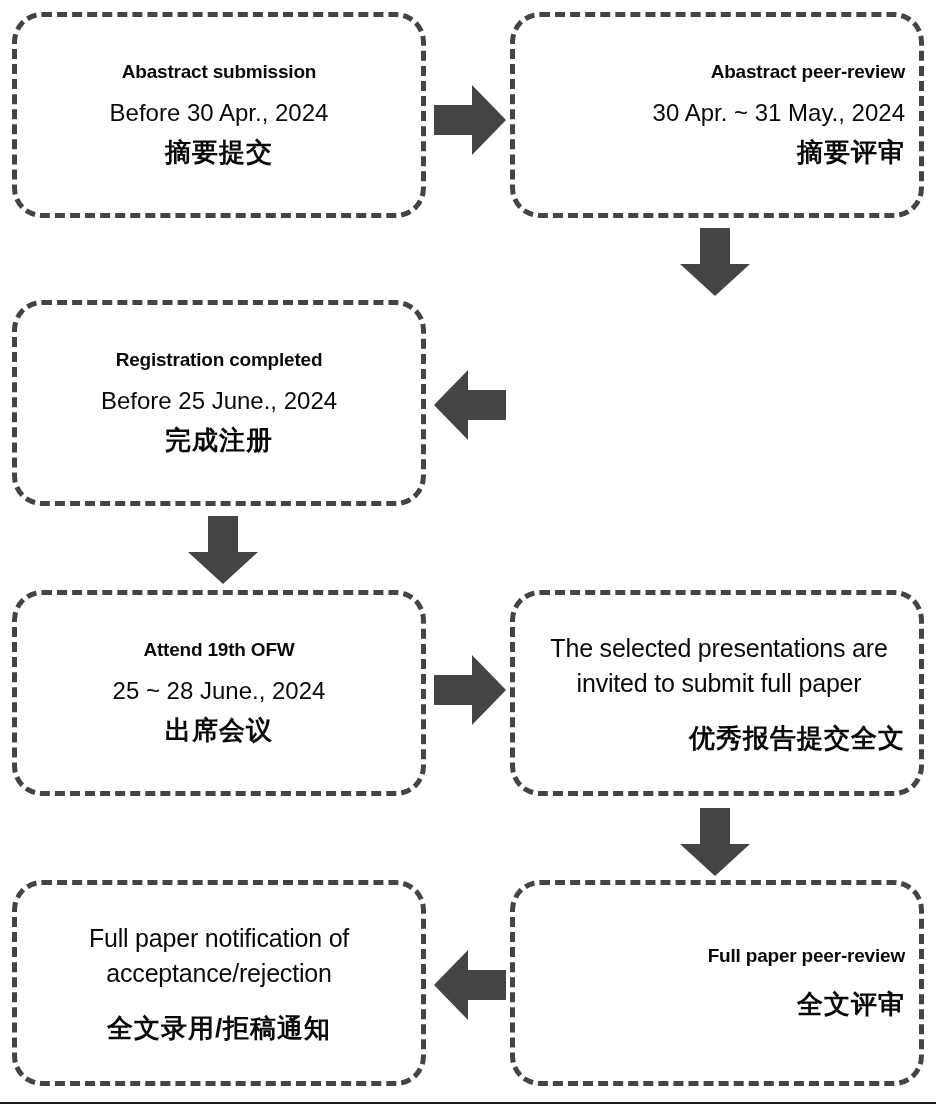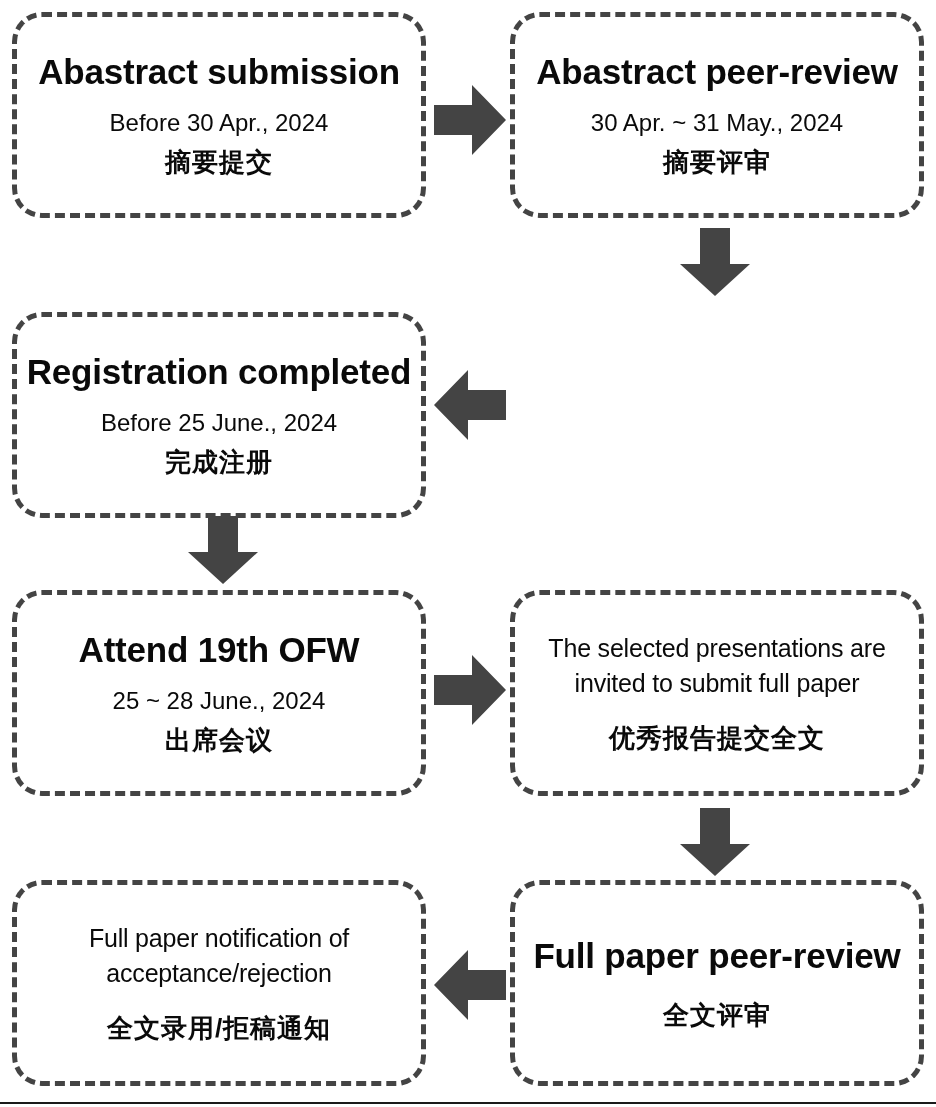--- a/index.html
+++ b/index.html
@@ -28,28 +28,28 @@
     border: 5px dashed #444444;
     border-radius: 30px;
     background: #ffffff;
     display: flex;
     flex-direction: column;
     align-items: center;
     justify-content: center;
     padding: 6px 14px;
   }
   .col-left  { left: 12px; }
-  .col-right { left: 510px; }
+  .col-right { left: 510px; align-items: flex-end; }
   .row-1 { top: 12px; }
-  .row-2 { top: 312px; }
+  .row-2 { top: 300px; }
   .row-3 { top: 590px; }
   .row-4 { top: 880px; }
 
   .box-title {
-    font-size: 35px;
+    font-size: 19px;
     font-weight: bold;
     color: #0a0a0a;
     line-height: 1.28;
     text-align: center;
     letter-spacing: -0.2px;
     white-space: nowrap;
   }
   .box-title.wrap {
     white-space: normal;
     font-weight: normal;

